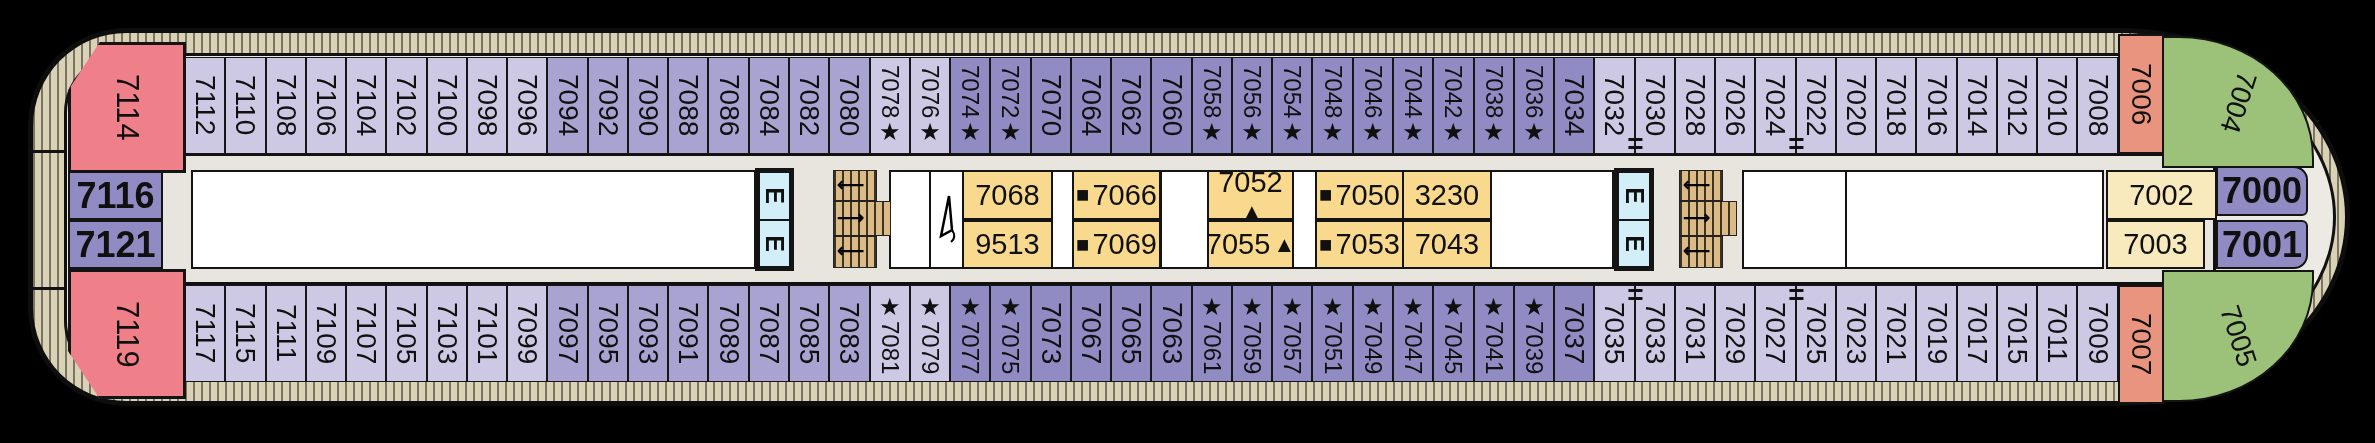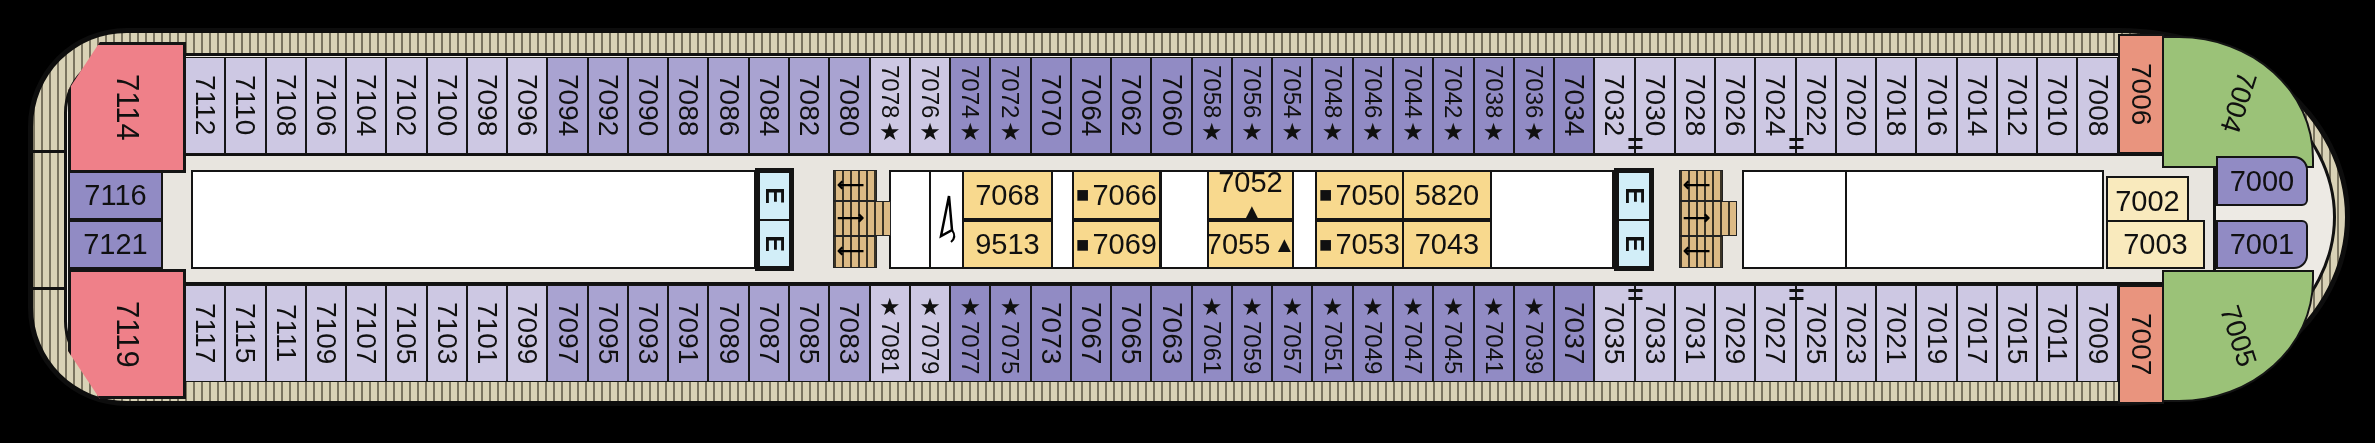--- a/index.html
+++ b/index.html
@@ -31,21 +31,21 @@
   .connect{position:absolute;right:-10px;font-weight:bold;font-size:28px;color:#111;z-index:6;line-height:0.5;}
   .connect.cb{bottom:2px;}
   .connect.ct{top:2px;}
 
   
   .cab{position:absolute;border:2.5px solid #141414;display:flex;align-items:center;justify-content:center;color:#101010;}
   .red{background:var(--cabin-red,#ef8089);}
   .orange{background:var(--cabin-orange,#e9947e);}
   .green{background:var(--cabin-green,#9bc278);}
   .purple{background:var(--cabin-dark,#918bc4);}
-  .hnum{font-size:29px;color:#101010;}
+  .hnum{font-size:36px;color:#101010;font-weight:bold;}
   .big{font-size:31px;}
 
   
   #corridor{position:absolute;left:160px;top:153px;width:2056px;height:132px;
     background:#e8e5df;border:3px solid #111;}
   .room{position:absolute;top:170px;height:99px;background:#fff;border:2.5px solid #141414;}
   .elev-pair{position:absolute;top:168px;height:103px;border:4px solid #141414;display:flex;flex-direction:column;}
   .elev{flex:1 1 0;background:var(--elevator-cyan,#d2eef8);display:flex;align-items:center;justify-content:center;border:1.5px solid #141414;}
   .elev span{transform:rotate(90deg);font-size:25px;font-weight:bold;color:#101010;}
   .stairs{position:absolute;top:170px;height:98px;}
@@ -386,21 +386,21 @@
   </div>
   <div class="cab orange" style="left:2118px;top:285px;width:46px;height:119px;">
     <span class="vnum">7007</span>
   </div>
   <div class="cab green" style="left:2162px;top:36px;width:152px;height:132px;border-radius:0 135px 0 0 / 0 122px 0 0;">
     <span class="vnum tilt-cw">7004</span>
   </div>
   <div class="cab green" style="left:2162px;top:270px;width:152px;height:132px;border-radius:0 0 135px 0 / 0 0 122px 0;">
     <span class="vnum tilt-ccw">7005</span>
   </div>
-  <div class="cab purple" style="left:2216px;top:156px;width:92px;height:50px;border-radius:0 14px 6px 0;justify-content:center;">
+  <div class="cab purple" style="left:2216px;top:166px;width:92px;height:50px;border-radius:0 14px 6px 0;justify-content:center;">
     <span class="hnum">7000</span>
   </div>
   <div class="cab purple" style="left:2216px;top:220px;width:92px;height:49px;border-radius:0 6px 14px 0;">
     <span class="hnum">7001</span>
   </div>
 
   <div class="room" style="left:191px;width:565px;"></div>
   <div class="room" style="left:889px;width:42px;"></div>
   <div class="room" style="left:929px;width:36px;">
     <svg class="hanger" style="left:4px;top:18px;" width="26" height="60" viewBox="0 0 26 60">
@@ -480,26 +480,26 @@
       </div>
       <div class="ycell" style="left: 1315px; top: 170px; width: 89px; height: 50px;">
         <span class="sym">■</span>
         <span>7050</span>
       </div>
       <div class="ycell" style="left: 1315px; top: 220px; width: 89px; height: 49px;">
         <span class="sym">■</span>
         <span>7053</span>
       </div>
       <div class="ycell" style="left: 1402px; top: 170px; width: 90px; height: 50px;">
-        <span>5820</span>
+        <span>3230</span>
       </div>
       <div class="ycell" style="left: 1402px; top: 220px; width: 90px; height: 49px;">
         <span>7043</span>
       </div>
     </div>
 
-  <div class="ycell pale" style="left:2106px;top:176px;width:83px;height:50px;">
+  <div class="ycell pale" style="left:2106px;top:170px;width:111px;height:50px;">
     <span>7002</span>
   </div>
   <div class="ycell pale" style="left:2106px;top:220px;width:99px;height:49px;">
     <span>7003</span>
   </div>
 </div>
 
 </body></html>

